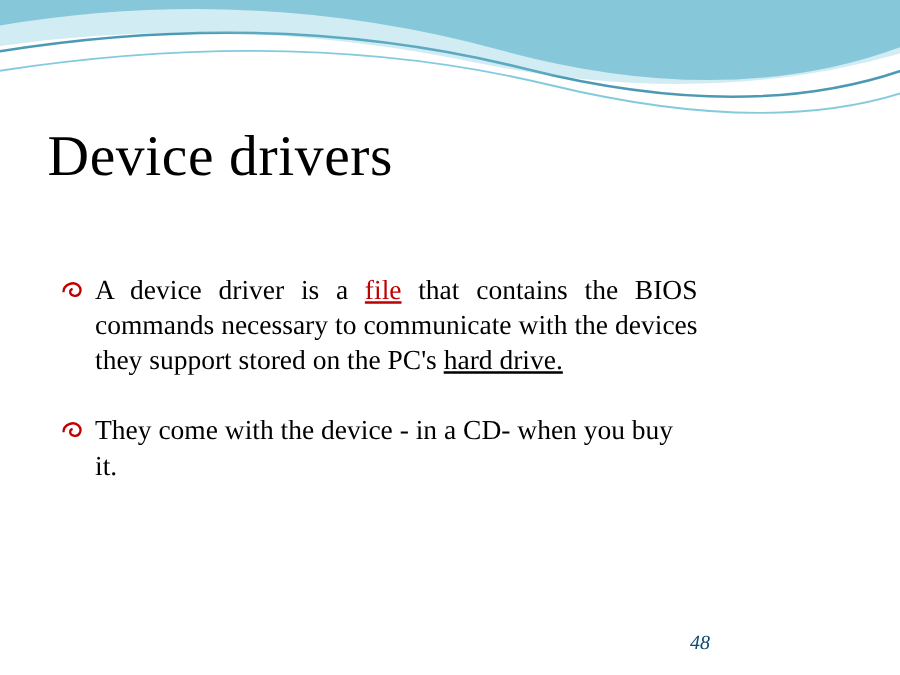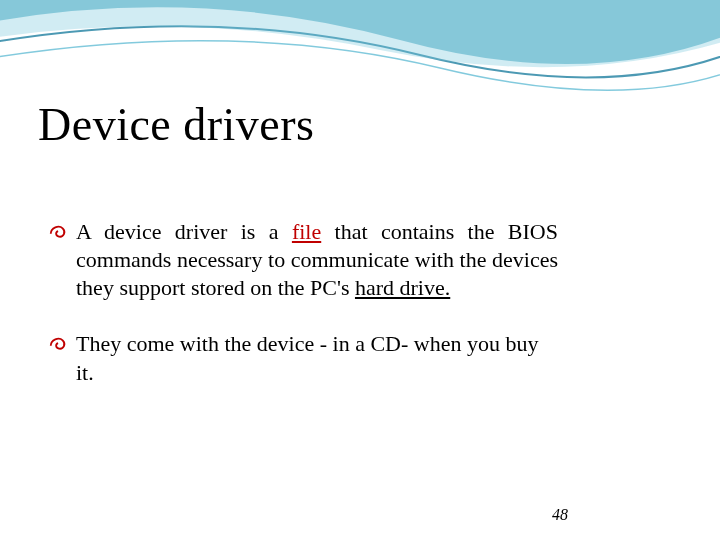--- a/index.html
+++ b/index.html
@@ -70,21 +70,21 @@
     stroke-width: 2;
   }
   .file-word { color: #c00000; text-decoration: underline; }
   .hd-word   { color: #000; text-decoration: underline; }
   .page-number {
     position: absolute;
     right: 28px;
     bottom: 16px;
     font-size: 16px;
     font-style: italic;
-    color: #000000;
+    color: #0c4a6e;
   }
 </style>
 </head>
 <body>
 
 <div class="slide">
 
   <div class="swoosh">
     <svg viewBox="0 0 720 100" width="720" height="100" preserveAspectRatio="none">
       <path d="M -50 30 Q 180 -20 400 40 T 780 10 L 780 -20 L -50 -20 Z" fill="#2e9ab8" opacity="0.55"></path>

